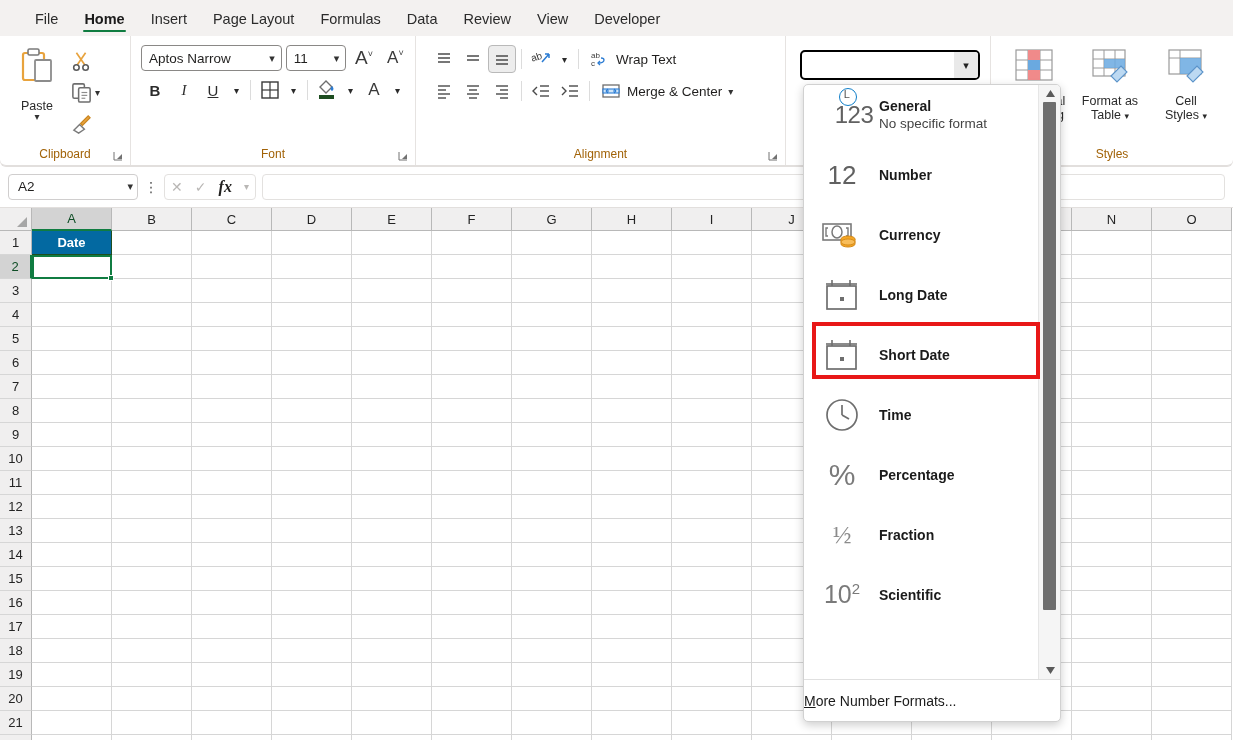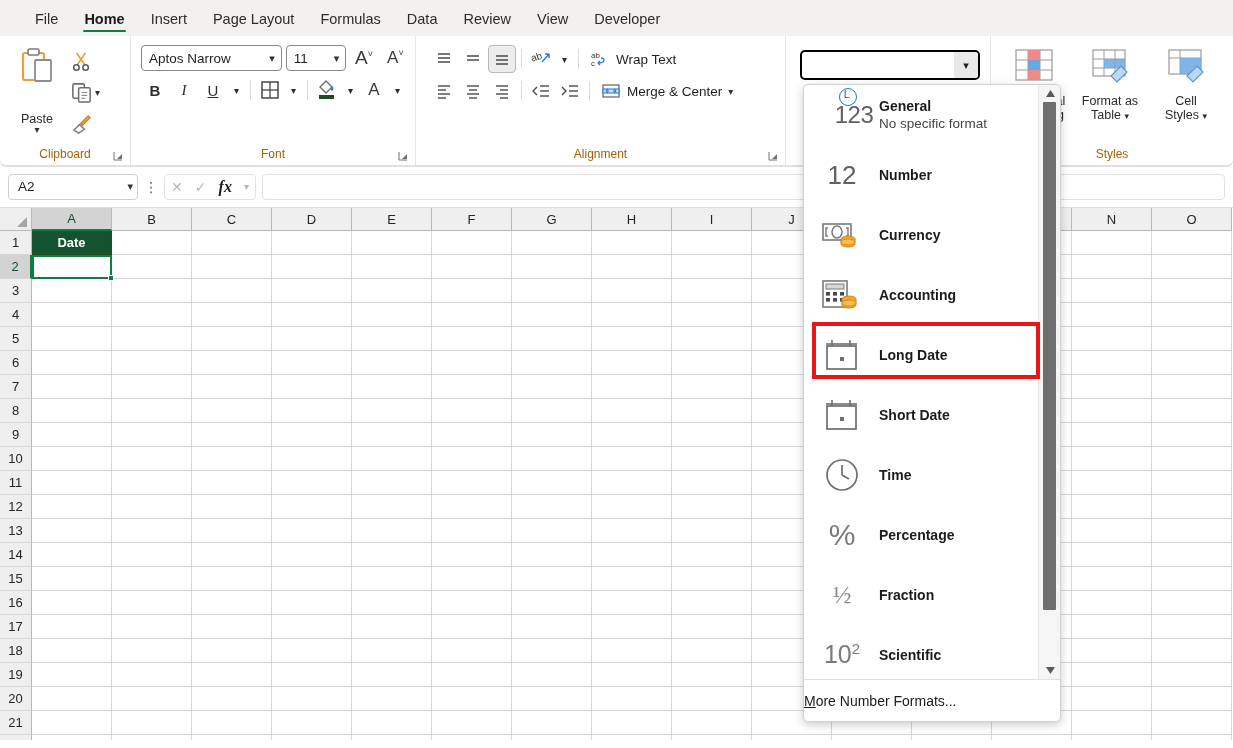--- a/index.html
+++ b/index.html
@@ -75,21 +75,21 @@
   .grp-body { display: flex; gap: 2px; align-items: flex-start; }
 
   
   .clipboard { width: 131px; }
   .paste-btn {
     width: 62px;
     display: flex; flex-direction: column; align-items: center;
     padding-top: 2px;
     cursor: default;
   }
-  .paste-label { font-size: 12.5px; color: #2b2b2b; margin-top: 18px; }
+  .paste-label { font-size: 12.5px; color: #2b2b2b; margin-top: 5px; }
   .clip-side { display: flex; flex-direction: column; gap: 1px; padding-top: 4px; }
   .clip-row { display: flex; align-items: center; gap: 2px; height: 30px; }
   .mini-btn { display: flex; align-items: center; justify-content: center; cursor: default; }
 
   
   .fontgrp { width: 285px; }
   .font-row1 { display: flex; align-items: center; gap: 4px; padding: 2px 0 0 4px; }
   .combo {
     height: 26px;
     border: 1px solid #8a8886;
@@ -219,21 +219,21 @@
   .cells { position: absolute; left: 32px; top: 23px; }
   .cellrow { display: flex; height: 24px; }
   .cell {
     width: 80px; height: 24px;
     border-right: 1px solid #d6d6d6; border-bottom: 1px solid #d6d6d6;
     font-size: 13px; color: #201f1e;
     display: flex; align-items: center; padding: 0 3px;
     cursor: default;
   }
   .cell.a1 {
-    background: #14532d; color: #fff; font-weight: bold;
+    background: #0369a1; color: #fff; font-weight: bold;
     justify-content: center; border-right: 1px solid #1d4d20; border-bottom: 1px solid #1d4d20;
   }
   .cell.active {
     border: 2px solid #107c41;
     position: relative; z-index: 3;
     width: 80px; height: 24px;
   }
   .fillhandle {
     position: absolute; right: -3.5px; bottom: -3.5px;
     width: 6px; height: 6px; background: #107c41;
@@ -1090,63 +1090,43 @@
               <path d="M19 19 v5 a7 3 0 0 0 14 0 v-5" fill="#f5a623" stroke="#d3891a" stroke-width="1"></path>
               <ellipse cx="26" cy="22" rx="7" ry="3" fill="#f8bd5a" stroke="#d3891a" stroke-width=".9"></ellipse>
             </svg>
           </div>
           <div class="mtext">
             <div class="mtitle">Currency</div>
           </div>
         </div>
         <div class="mitem">
           <div class="micon">
-            <svg width="40" height="32" viewBox="0 0 40 32">
-              <rect x="1" y="2" width="24" height="26" fill="#fff" stroke="#7a7a7a" stroke-width="1.6"></rect>
-              <rect x="4" y="5" width="18" height="5" fill="#d8d8d8" stroke="#7a7a7a" stroke-width="1"></rect>
-              <rect x="4" y="13" width="4" height="3.6" fill="#4a4a4a"></rect>
-              <rect x="11" y="13" width="4" height="3.6" fill="#4a4a4a"></rect>
-              <rect x="18" y="13" width="4" height="3.6" fill="#4a4a4a"></rect>
-              <rect x="4" y="19" width="4" height="3.6" fill="#4a4a4a"></rect>
-              <rect x="11" y="19" width="4" height="3.6" fill="#4a4a4a"></rect>
-              <rect x="18" y="19" width="4" height="3.6" fill="#4a4a4a"></rect>
-              <ellipse cx="27" cy="20" rx="7" ry="3" fill="#f5a623" stroke="#d3891a" stroke-width="1"></ellipse>
-              <path d="M20 20 v6 a7 3 0 0 0 14 0 v-6" fill="#f5a623" stroke="#d3891a" stroke-width="1"></path>
-              <ellipse cx="27" cy="24" rx="7" ry="3" fill="#f8bd5a" stroke="#d3891a" stroke-width=".9"></ellipse>
+            <svg width="38" height="34" viewBox="0 0 38 34">
+              <line x1="9" y1="2" x2="9" y2="9" stroke="#6e6e6e" stroke-width="1.6"></line>
+              <line x1="27" y1="2" x2="27" y2="9" stroke="#6e6e6e" stroke-width="1.6"></line>
+              <line x1="3" y1="6" x2="34" y2="6" stroke="#6e6e6e" stroke-width="1.6"></line>
+              <rect x="4" y="8" width="29" height="23" fill="#fff" stroke="#6e6e6e" stroke-width="1.7"></rect>
+              <rect x="17" y="19" width="4" height="4" fill="#6e6e6e"></rect>
             </svg>
           </div>
           <div class="mtext">
-            <div class="mtitle">Accounting</div>
+            <div class="mtitle">Long Date</div>
           </div>
         </div>
         <div class="mitem">
           <div class="micon">
             <svg width="38" height="34" viewBox="0 0 38 34">
               <line x1="9" y1="2" x2="9" y2="9" stroke="#6e6e6e" stroke-width="1.6"></line>
               <line x1="27" y1="2" x2="27" y2="9" stroke="#6e6e6e" stroke-width="1.6"></line>
               <line x1="3" y1="6" x2="34" y2="6" stroke="#6e6e6e" stroke-width="1.6"></line>
               <rect x="4" y="8" width="29" height="23" fill="#fff" stroke="#6e6e6e" stroke-width="1.7"></rect>
               <rect x="17" y="19" width="4" height="4" fill="#6e6e6e"></rect>
             </svg>
           </div>
           <div class="mtext">
-            <div class="mtitle">Long Date</div>
-          </div>
-        </div>
-        <div class="mitem">
-          <div class="micon">
-            <svg width="38" height="34" viewBox="0 0 38 34">
-              <line x1="9" y1="2" x2="9" y2="9" stroke="#6e6e6e" stroke-width="1.6"></line>
-              <line x1="27" y1="2" x2="27" y2="9" stroke="#6e6e6e" stroke-width="1.6"></line>
-              <line x1="3" y1="6" x2="34" y2="6" stroke="#6e6e6e" stroke-width="1.6"></line>
-              <rect x="4" y="8" width="29" height="23" fill="#fff" stroke="#6e6e6e" stroke-width="1.7"></rect>
-              <rect x="17" y="19" width="4" height="4" fill="#6e6e6e"></rect>
-            </svg>
-          </div>
-          <div class="mtext">
             <div class="mtitle">Short Date</div>
           </div>
         </div>
         <div class="mitem">
           <div class="micon">
             <svg width="36" height="36" viewBox="0 0 36 36">
               <circle cx="18" cy="18" r="15" fill="#fff" stroke="#6e6e6e" stroke-width="1.7"></circle>
               <line x1="18" y1="18" x2="18" y2="8" stroke="#6e6e6e" stroke-width="1.7"></line>
               <line x1="18" y1="18" x2="25" y2="22" stroke="#6e6e6e" stroke-width="1.7"></line>
             </svg>

